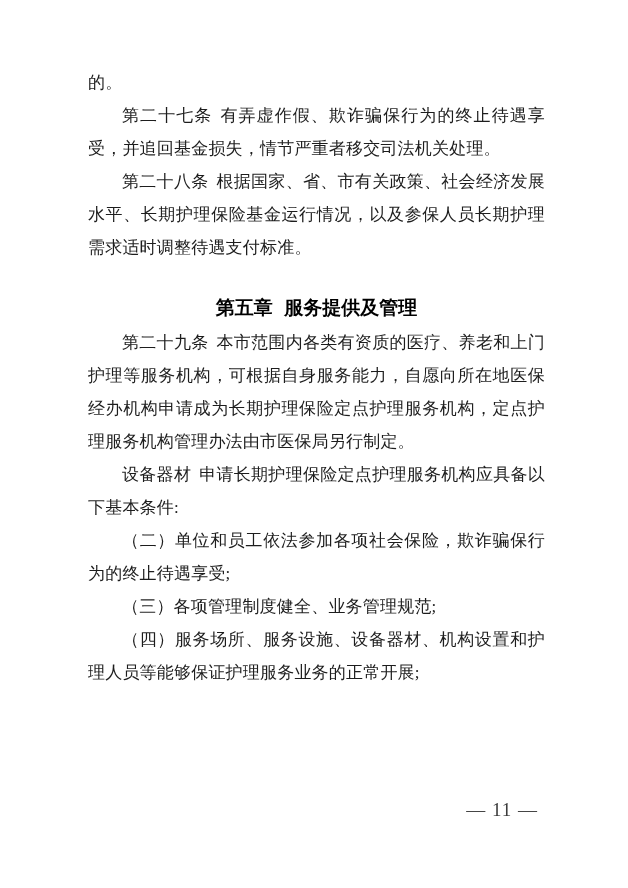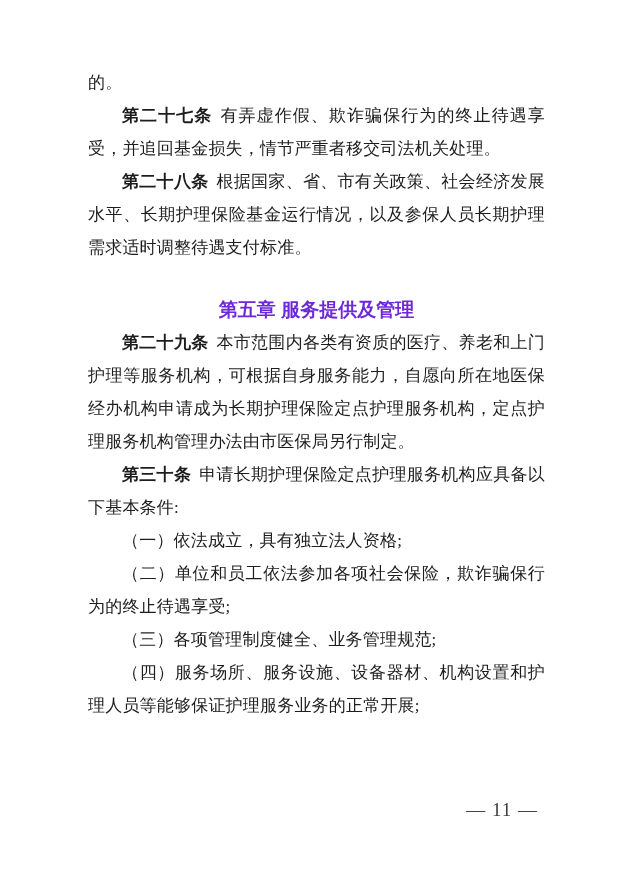--- a/index.html
+++ b/index.html
@@ -28,31 +28,31 @@
     line-height: 33px;
     text-align: justify;
     text-justify: inter-character;
     letter-spacing: 0.2px;
     word-break: break-all;
   }
   .para.indent {
     text-indent: 2em;
   }
   .para .lead {
-    font-weight: bold;
+    font-weight: normal;
     margin-right: 8px;
   }
   .chapter-heading {
     margin: 29px 0 0 0;
-    font-family: Liberation Sans, sans-serif;
+    font-family: Liberation Mono, monospace;
     font-weight: bold;
     font-size: 19px;
     line-height: 33px;
     text-align: center;
-    color: #6d28d9;
+    color: #000000;
   }
   .page-number {
     position: absolute;
     top: 798px;
     right: 90px;
     font-size: 19px;
     line-height: 24px;
     color: #3c3c3c;
     letter-spacing: 1px;
   }
@@ -66,23 +66,22 @@
     <p class="para">的。</p>
 
     <p class="para indent"><span class="lead">第二十七条</span><span>有弄虚作假、欺诈骗保行为的终止待遇享受，并追回基金损失，情节严重者移交司法机关处理。</span></p>
 
     <p class="para indent"><span class="lead">第二十八条</span><span>根据国家、省、市有关政策、社会经济发展水平、长期护理保险基金运行情况，以及参保人员长期护理需求适时调整待遇支付标准。</span></p>
 
     <h2 class="chapter-heading">第五章 服务提供及管理</h2>
 
     <p class="para indent"><span class="lead">第二十九条</span><span>本市范围内各类有资质的医疗、养老和上门护理等服务机构，可根据自身服务能力，自愿向所在地医保经办机构申请成为长期护理保险定点护理服务机构，定点护理服务机构管理办法由市医保局另行制定。</span></p>
 
-    <p class="para indent"><span class="lead">第三十条</span><span>申请长期护理保险定点护理服务机构应具备以下基本条件:</span></p>
+    <p class="para indent"><span class="lead">设备器材</span><span>申请长期护理保险定点护理服务机构应具备以下基本条件:</span></p>
 
-    <p class="para indent">（一）依法成立，具有独立法人资格;</p>
 
     <p class="para indent">（二）单位和员工依法参加各项社会保险，欺诈骗保行为的终止待遇享受;</p>
 
     <p class="para indent">（三）各项管理制度健全、业务管理规范;</p>
 
     <p class="para indent">（四）服务场所、服务设施、设备器材、机构设置和护理人员等能够保证护理服务业务的正常开展;</p>
 
 
   </div>
 

